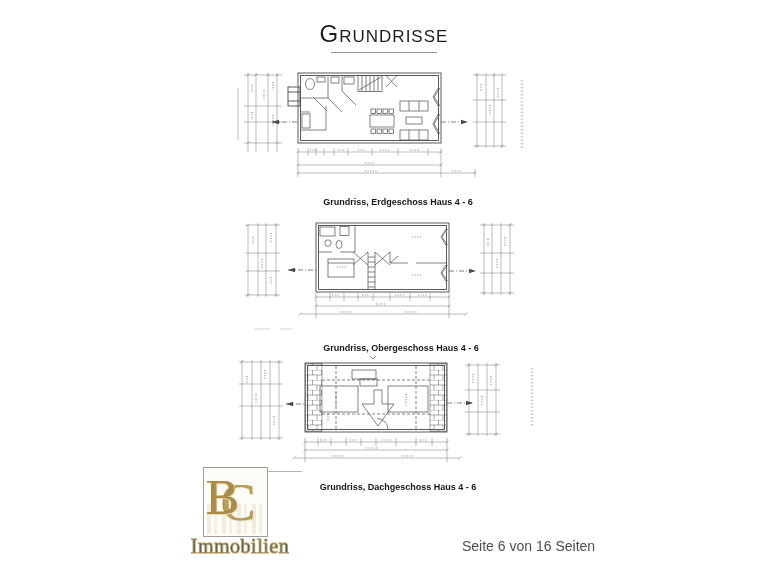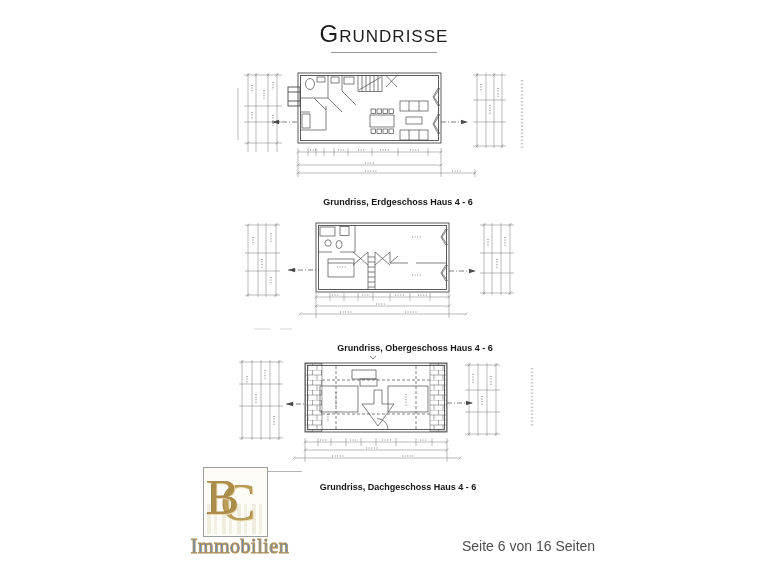--- a/index.html
+++ b/index.html
@@ -11,38 +11,38 @@
   .title{display:inline-block;font-size:24px;font-weight:500;letter-spacing:1px;
          color:#1c1c1c;font-variant:small-caps;line-height:1;}
   .title-underline{width:106px;height:1px;background:#9a9a9a;margin:6px auto 0 auto;}
 
   
   .plan{position:absolute;}
   .plan svg{display:block;}
   .caption{position:absolute;transform:translateX(-50%);font-size:9px;font-weight:bold;
            color:#151515;white-space:nowrap;}
   .cap-1{left:398px;top:197px;}
-  .cap-2{left:415px;top:343px;}
+  .cap-2{left:401px;top:343px;}
   .cap-3{left:398px;top:482px;text-align:center;}
 
   
   .logo-box{position:absolute;left:203px;top:467px;width:63px;height:68px;
             border:1px solid #9d9d9d;background:#fdfcf7;}
   .logo-skyline{position:absolute;left:3px;right:3px;bottom:2px;height:30px;opacity:.5;
       background:repeating-linear-gradient(90deg,#e3dcc6 0 4px,transparent 4px 7px,#e9e2cf 7px 10px,transparent 10px 15px);}
   .logo-b{position:absolute;left:2px;top:4px;font-family:"Liberation Serif",serif;
           font-size:50px;line-height:1;color:#ab8d49;
           text-shadow:1px 1px 0 #e9dcb4,-0.5px -0.5px 0 #8c7338;}
   .logo-c{position:absolute;left:17px;top:9px;font-family:"Liberation Serif",serif;
           font-size:52px;line-height:1;color:#b89c58;
           text-shadow:1px 1px 0 #ece0bd,-0.5px -0.5px 0 #8c7338;}
   .logo-line{position:absolute;left:64px;top:3px;width:34px;height:1px;background:#b3b3b3;}
   .logo-name{position:absolute;left:190px;top:535px;width:100px;text-align:center;
              font-family:"Liberation Serif",serif;font-size:20px;letter-spacing:.5px;
-             color:#3b82f6;-webkit-text-stroke:1px #b2945a;
+             color:#0c4a6e;-webkit-text-stroke:1px #b2945a;
              text-shadow:0 0 1px #b2945a;}
 
   
   .footer-page{position:absolute;left:462px;top:538px;font-size:14px;color:#4d4d4d;}
 </style>
 </head>
 <body>
 
 <div class="page">
 

